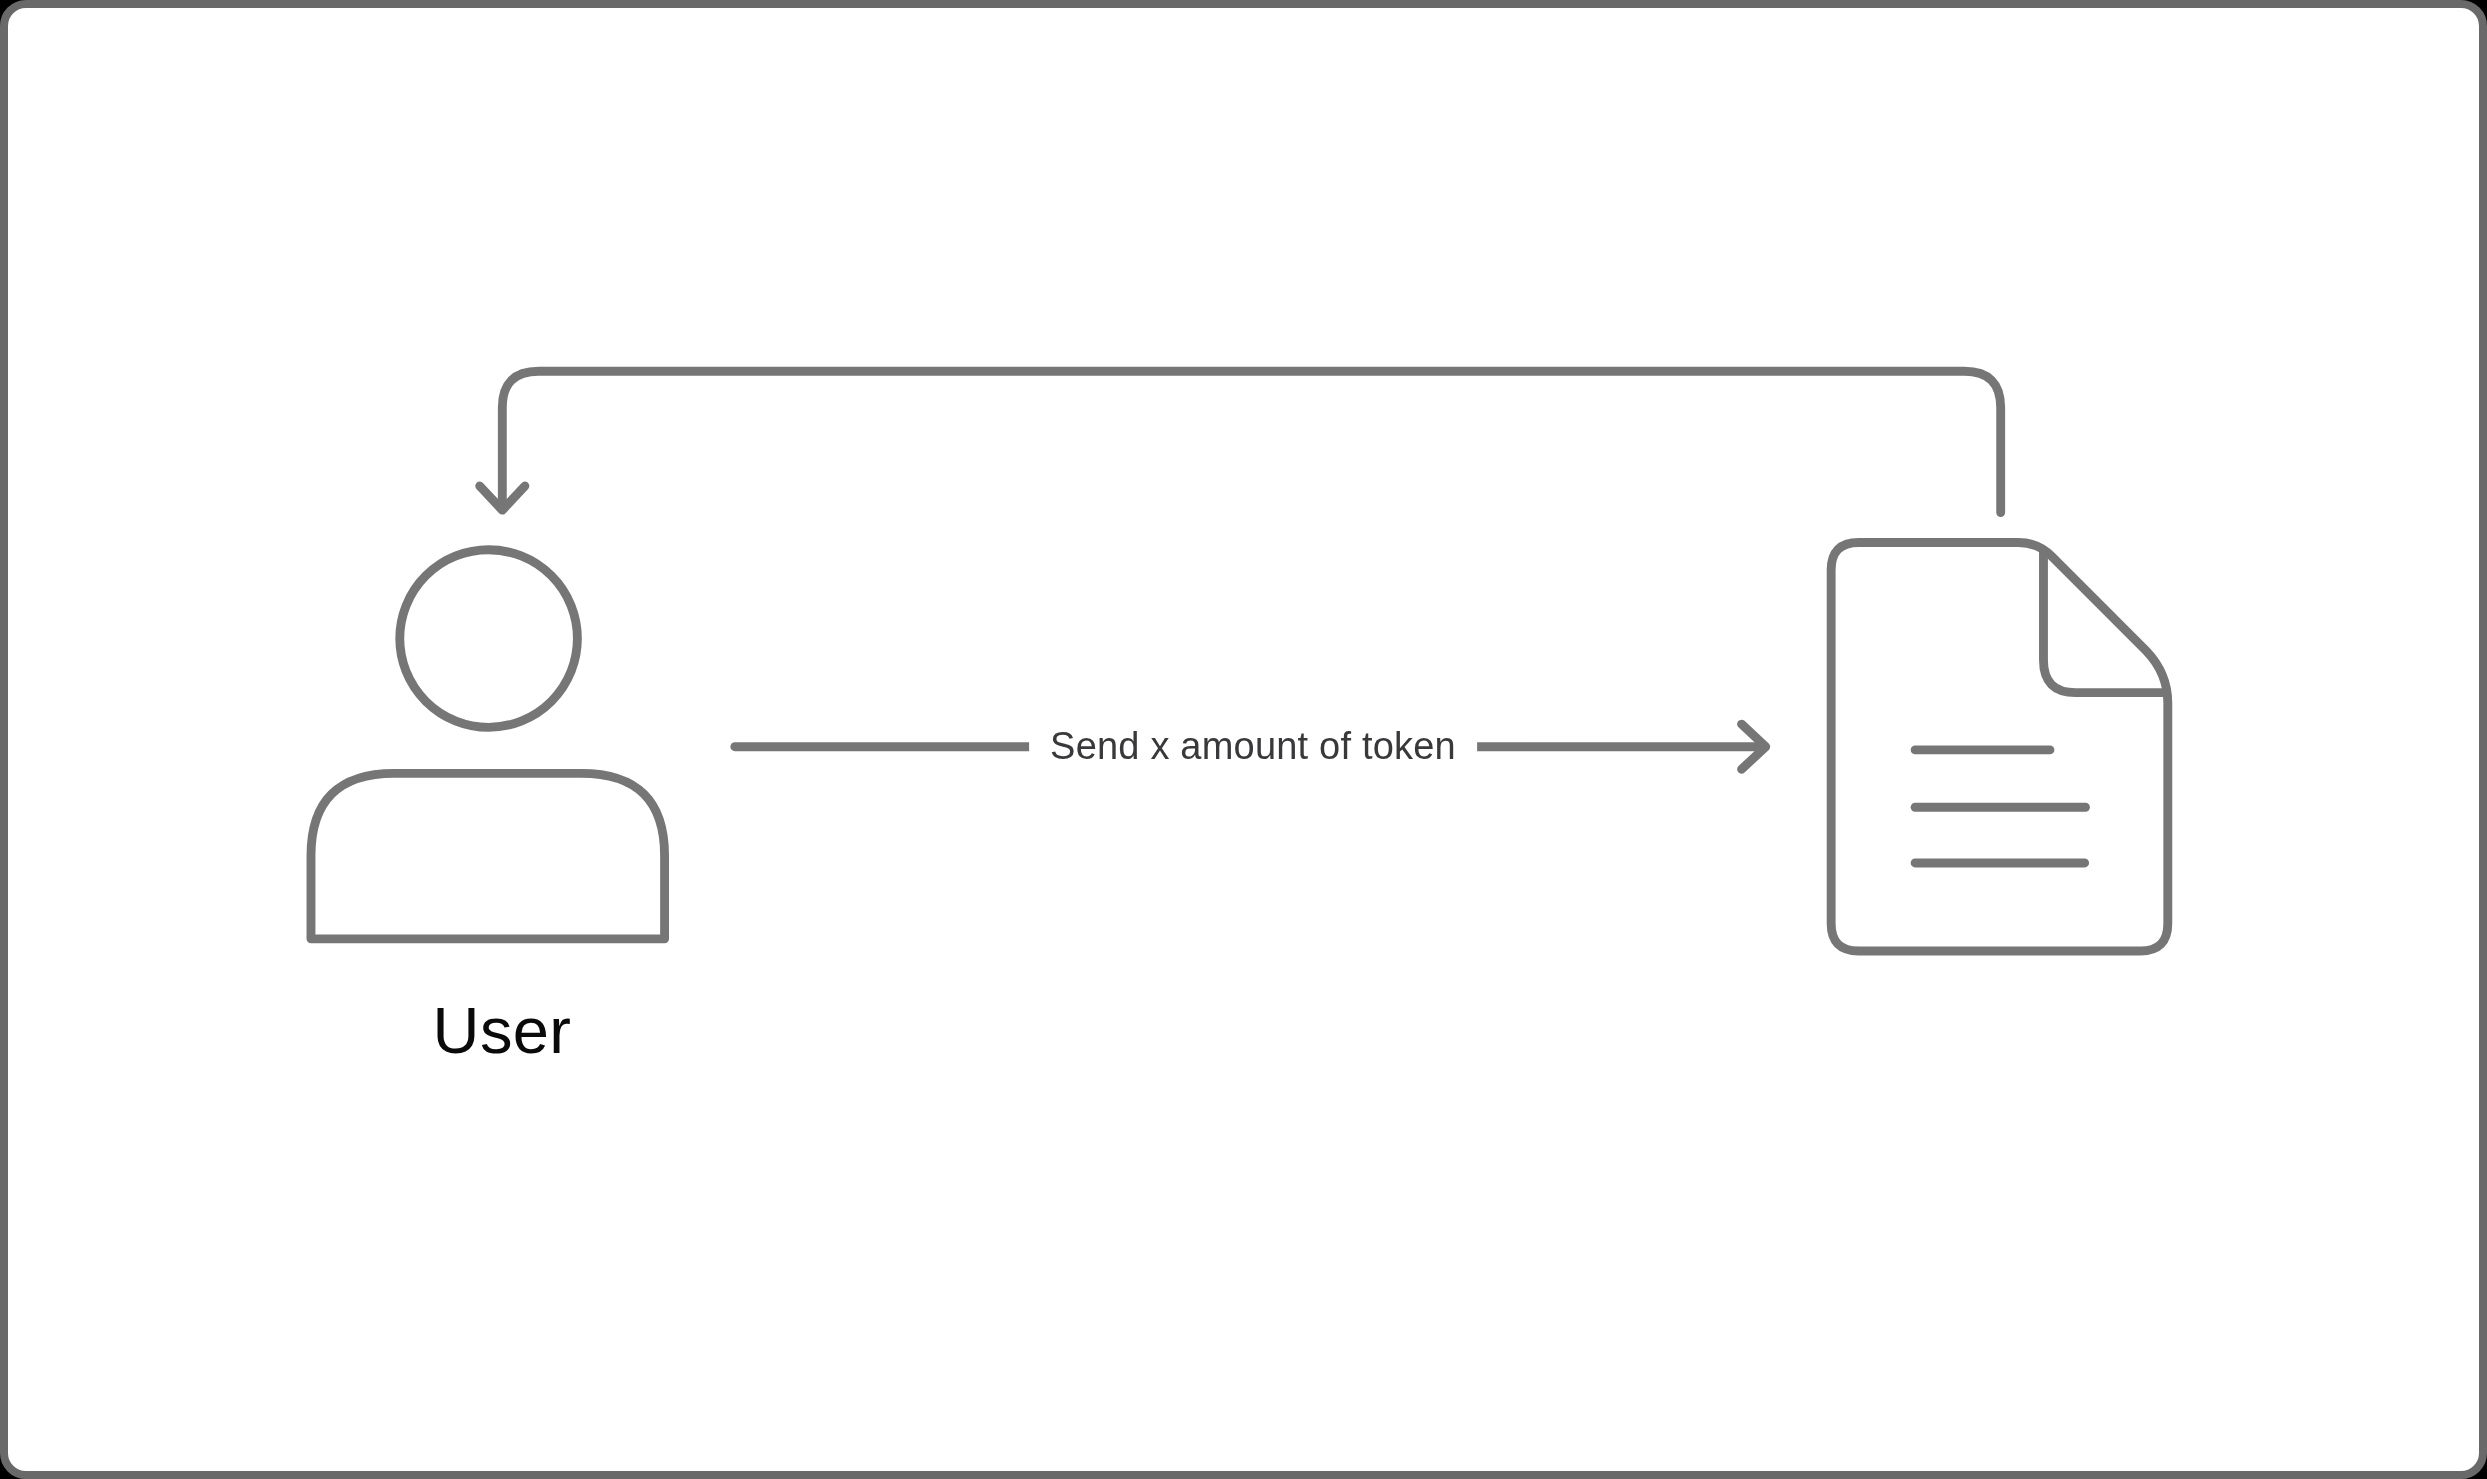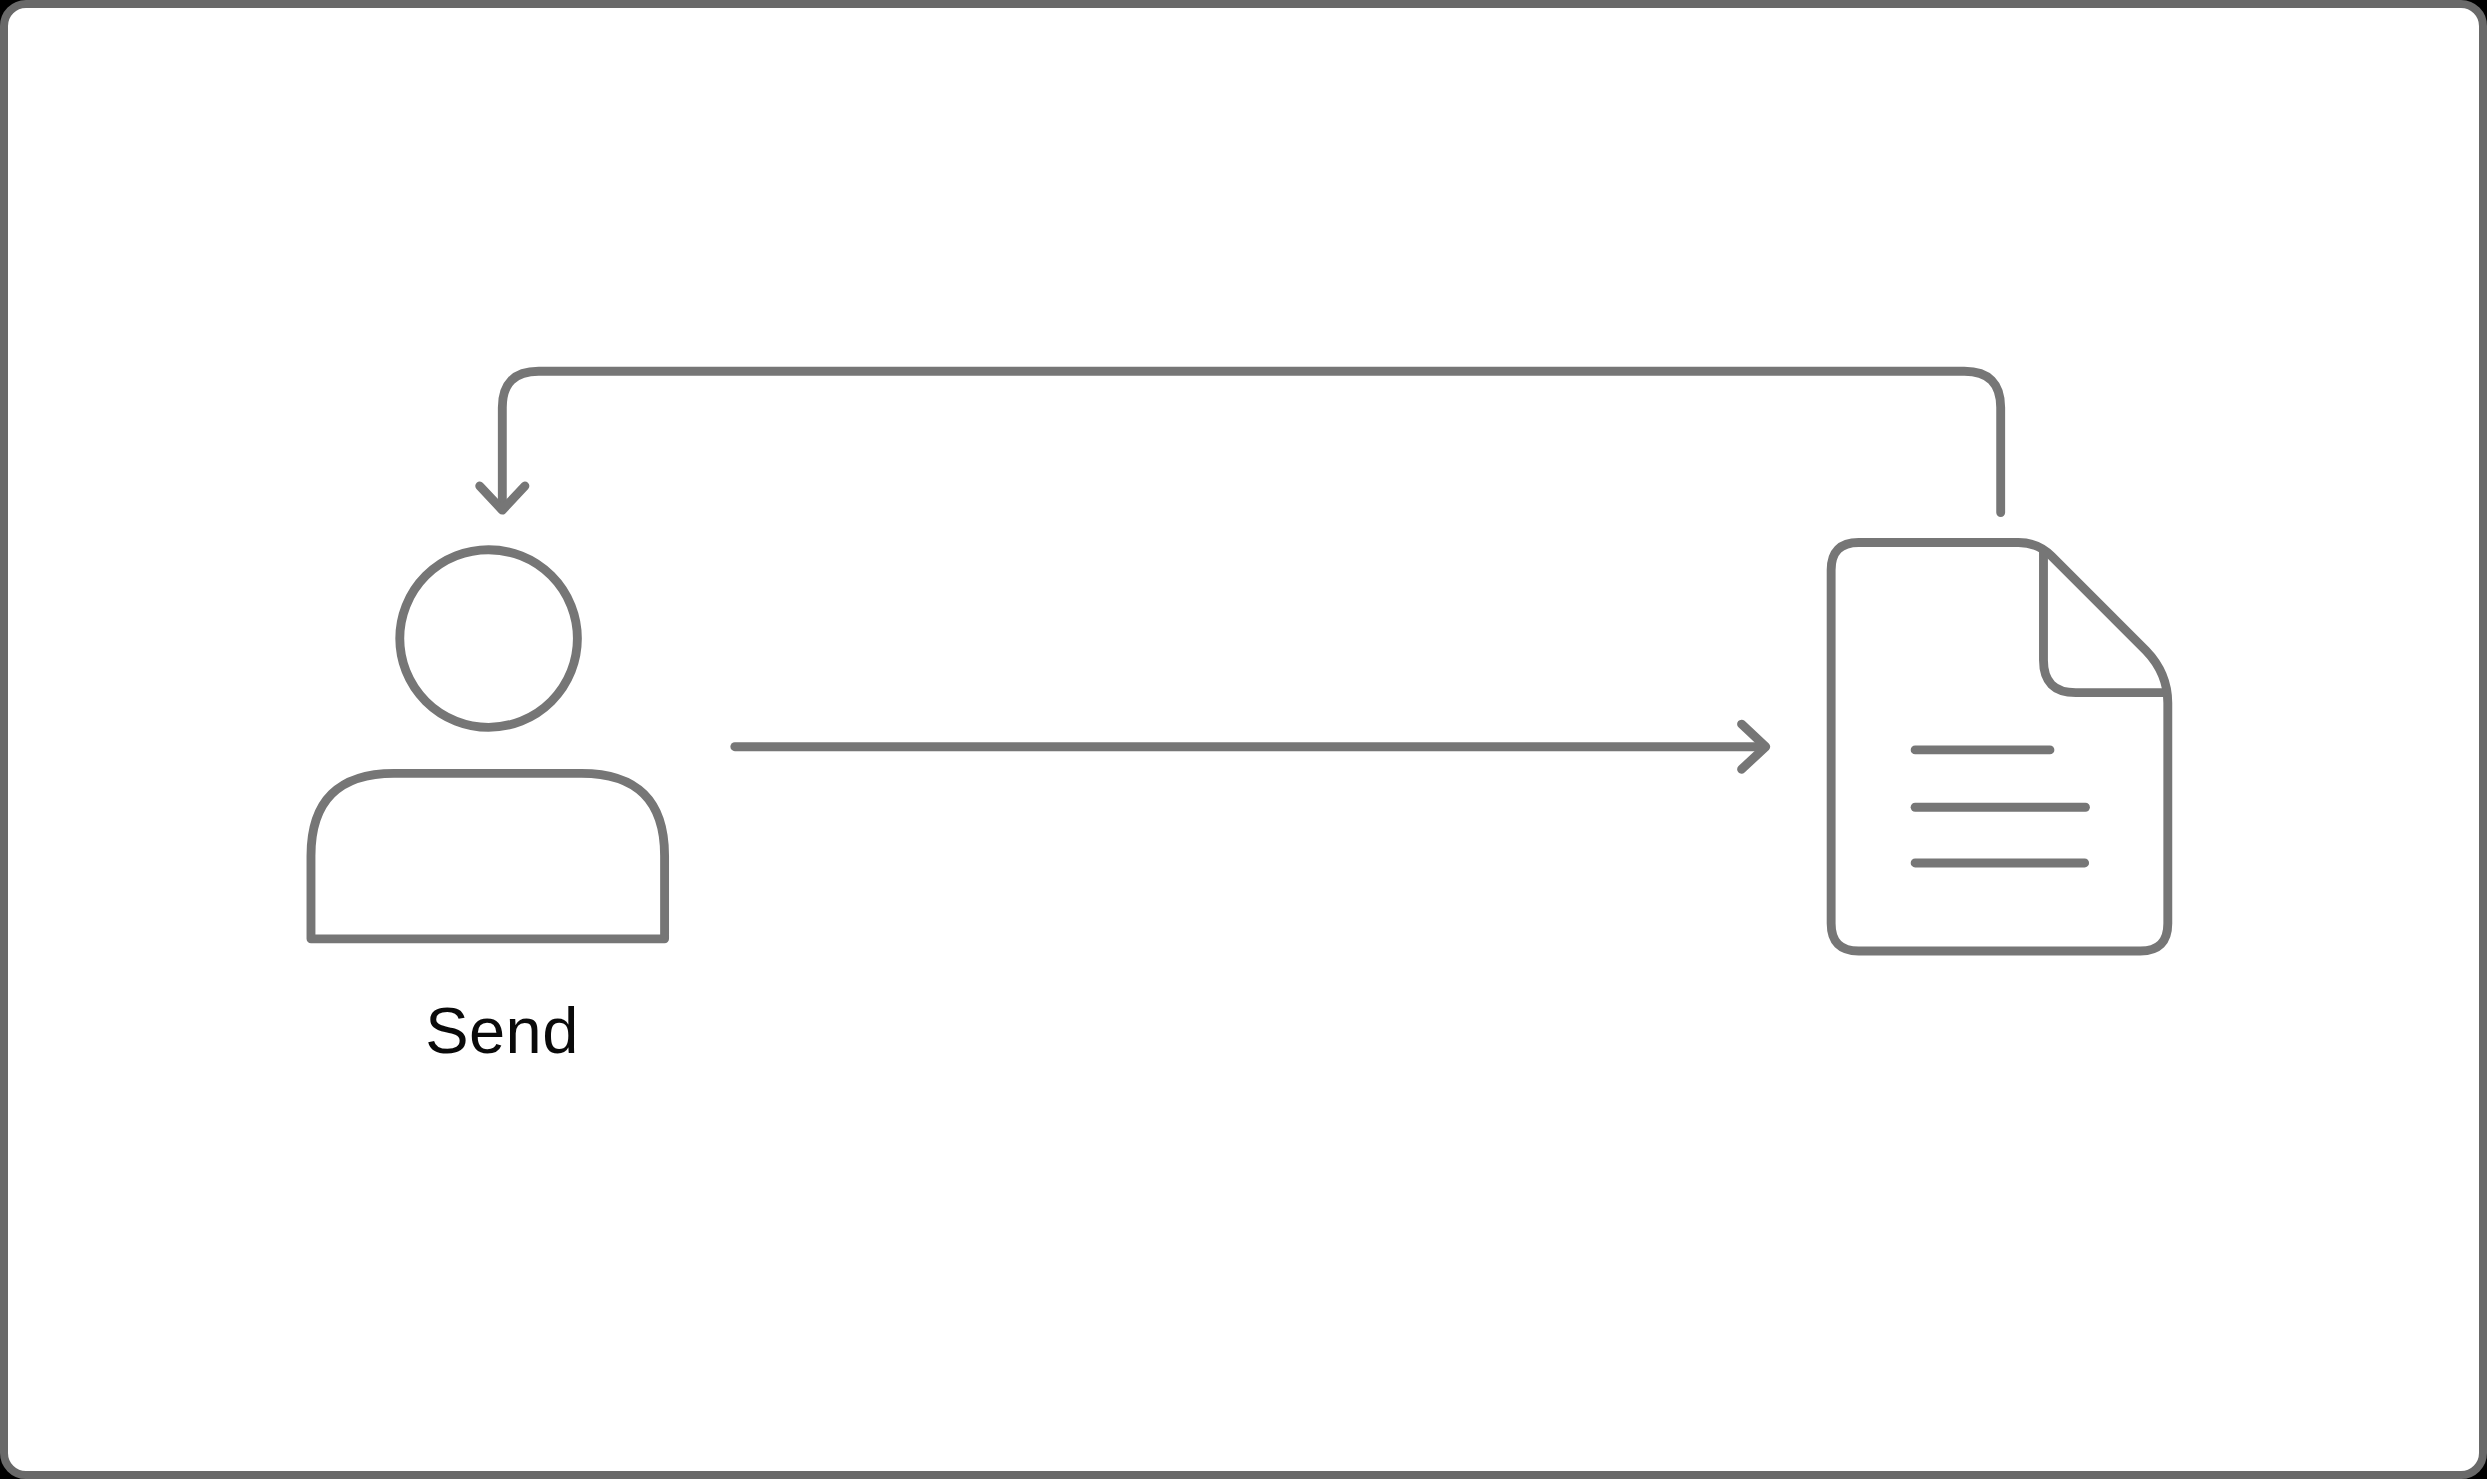--- a/index.html
+++ b/index.html
@@ -83,19 +83,20 @@
         <path class="stroke" d="M 2147 887 L 2177 915 L 2147 943"></path>
       </g>
 
       <g>
         <path class="stroke" d="M 2468 625 V 495 Q 2468 450 2423 450 L 657 450 Q 612 450 612 495 L 612 620"></path>
         <path class="stroke" d="M 584 592 L 612 622 L 640 592"></path>
       </g>
     </svg>
 
 
+    <div class="edge-label" style="left:1245px;top:739px;">Send x amount of token</div>
 
-    <div class="node-label" style="left:494px;top:1023px;">Send</div>
+    <div class="node-label" style="left:494px;top:1023px;">User</div>
 
 
   </div>
 </div>
 
 
 </body></html>

